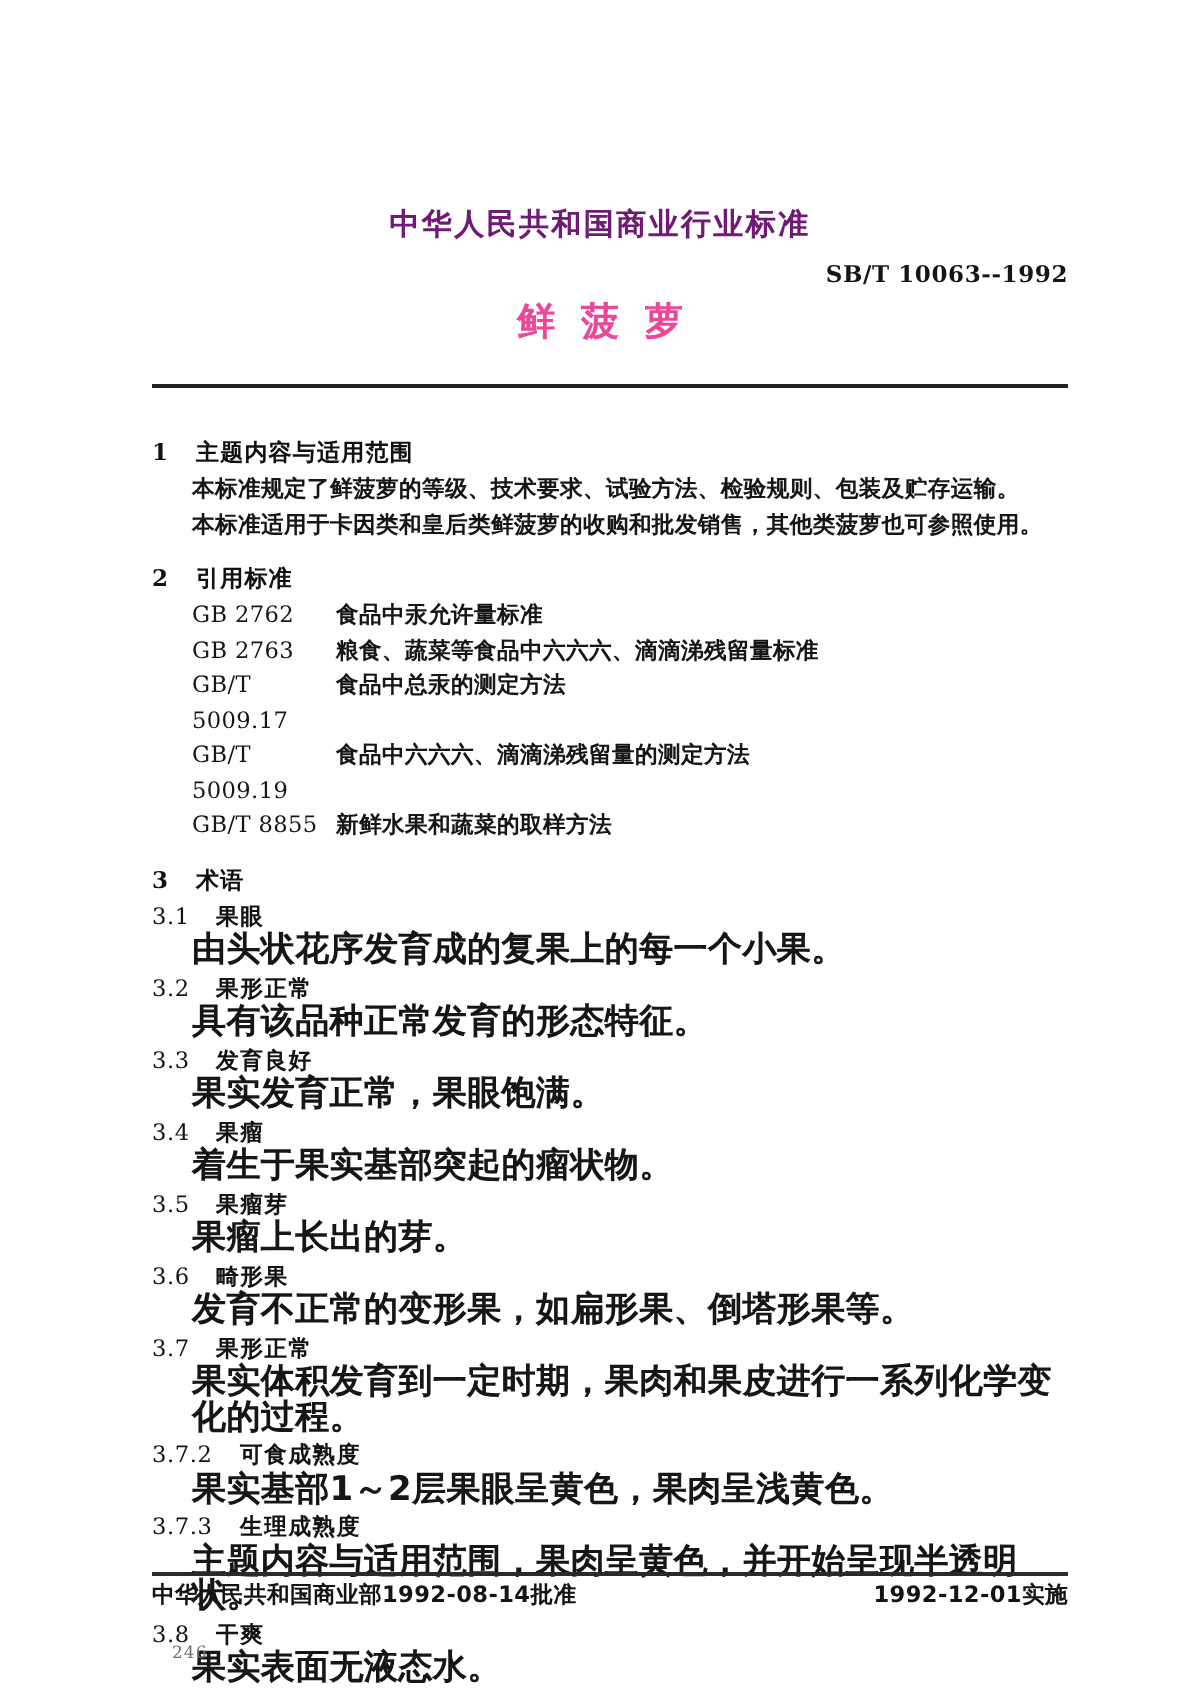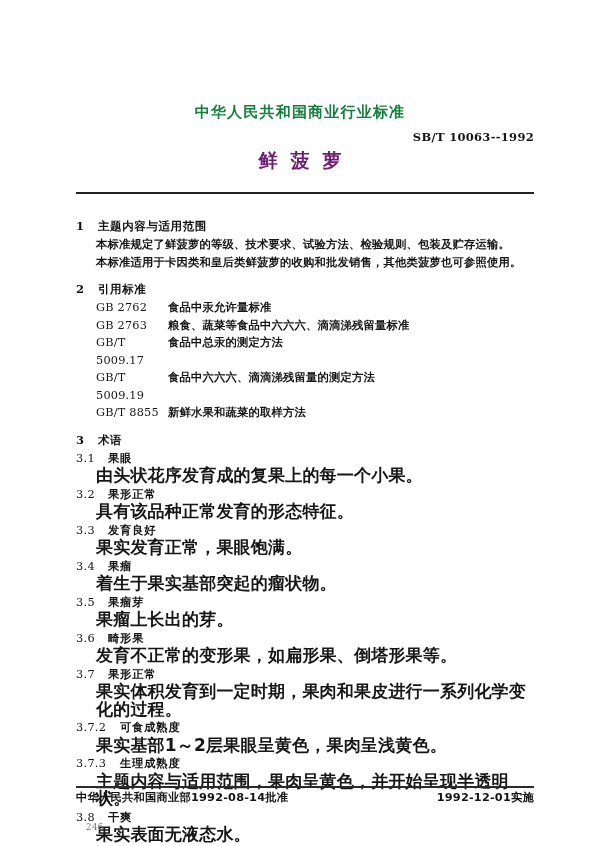--- a/index.html
+++ b/index.html
@@ -27,21 +27,21 @@
     position: absolute;
     top: 103px;
     left: 0;
     width: 600px;
     text-align: center;
   }
   .masthead-title {
     font-size: 15px;
     font-weight: bold;
     letter-spacing: 1.2px;
-    color: #15803d;
+    color: #701a75;
   }
 
   .std-number {
     position: absolute;
     top: 130px;
     right: 66px;
     font-size: 11.5px;
     font-weight: bold;
     letter-spacing: 0.3px;
     font-family: "DejaVu Serif", "Liberation Serif", serif;
@@ -53,21 +53,21 @@
     top: 148px;
     left: 0;
     width: 600px;
     text-align: center;
   }
   .doc-title span {
     font-size: 19px;
     font-weight: bold;
     letter-spacing: 13px;
     padding-left: 13px;
-    color: #701a75;
+    color: #ec4899;
   }
 
   .rule {
     position: absolute;
     left: 76px;
     width: 458px;
     height: 2px;
     background: #222;
     top: 192px;
   }

